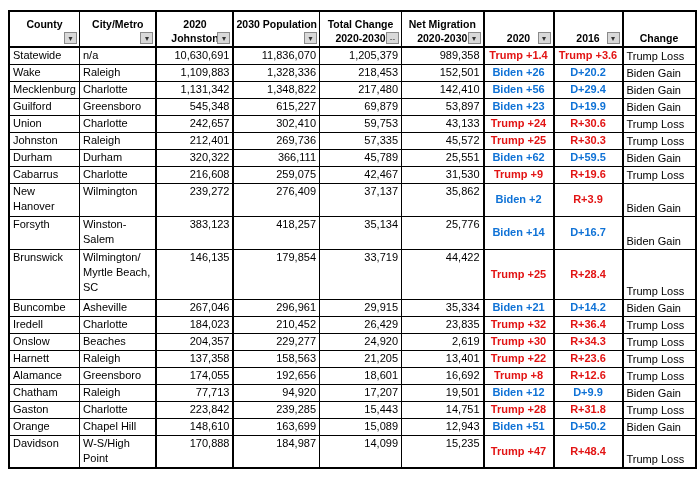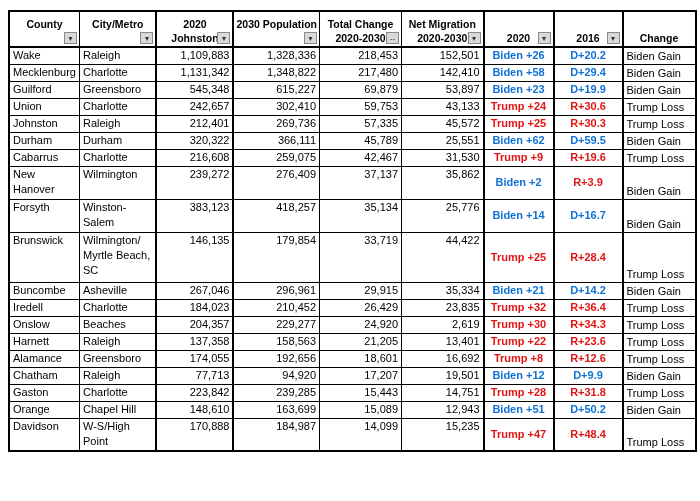--- a/index.html
+++ b/index.html
@@ -129,38 +129,49 @@
           </th>
           <th class="bL2">
             <div class="hstack">
               <div class="hline2"><span>Change</span></div>
             </div>
           </th>
         </tr>
     </thead>
     <tbody>
         <tr class="h1">
+          <td class="c-county">Statewide</td>
+          <td class="c-city">n/a</td>
+          <td class="bL2 c-num">10,630,691</td>
+          <td class="bL2 c-num">11,836,070</td>
+          <td class="c-num">1,205,379</td>
+          <td class="c-num">989,358</td>
+          <td class="bL2 c-pol p-r">Trump +1.4</td>
+          <td class="bL2 c-pol p-r">Trump +3.6</td>
+          <td class="bL2 c-change">Trump Loss</td>
+        </tr>
+        <tr class="h1">
           <td class="c-county">Wake</td>
           <td class="c-city">Raleigh</td>
           <td class="bL2 c-num">1,109,883</td>
           <td class="bL2 c-num">1,328,336</td>
           <td class="c-num">218,453</td>
           <td class="c-num">152,501</td>
           <td class="bL2 c-pol p-b">Biden +26</td>
           <td class="bL2 c-pol p-b">D+20.2</td>
           <td class="bL2 c-change">Biden Gain</td>
         </tr>
         <tr class="h1">
           <td class="c-county">Mecklenburg</td>
           <td class="c-city">Charlotte</td>
           <td class="bL2 c-num">1,131,342</td>
           <td class="bL2 c-num">1,348,822</td>
           <td class="c-num">217,480</td>
           <td class="c-num">142,410</td>
-          <td class="bL2 c-pol p-b">Biden +58</td>
+          <td class="bL2 c-pol p-b">Biden +56</td>
           <td class="bL2 c-pol p-b">D+29.4</td>
           <td class="bL2 c-change">Biden Gain</td>
         </tr>
         <tr class="h1">
           <td class="c-county">Guilford</td>
           <td class="c-city">Greensboro</td>
           <td class="bL2 c-num">545,348</td>
           <td class="bL2 c-num">615,227</td>
           <td class="c-num">69,879</td>
           <td class="c-num">53,897</td>

